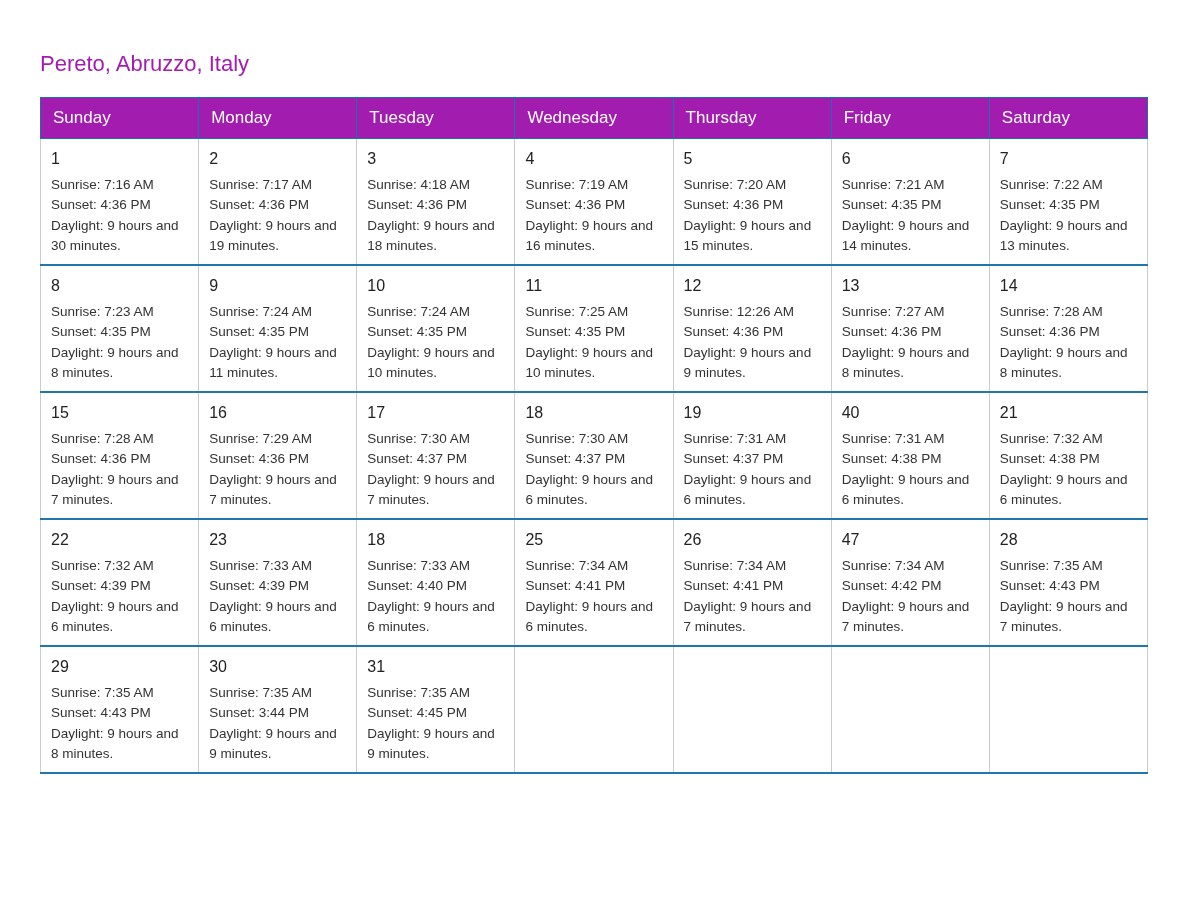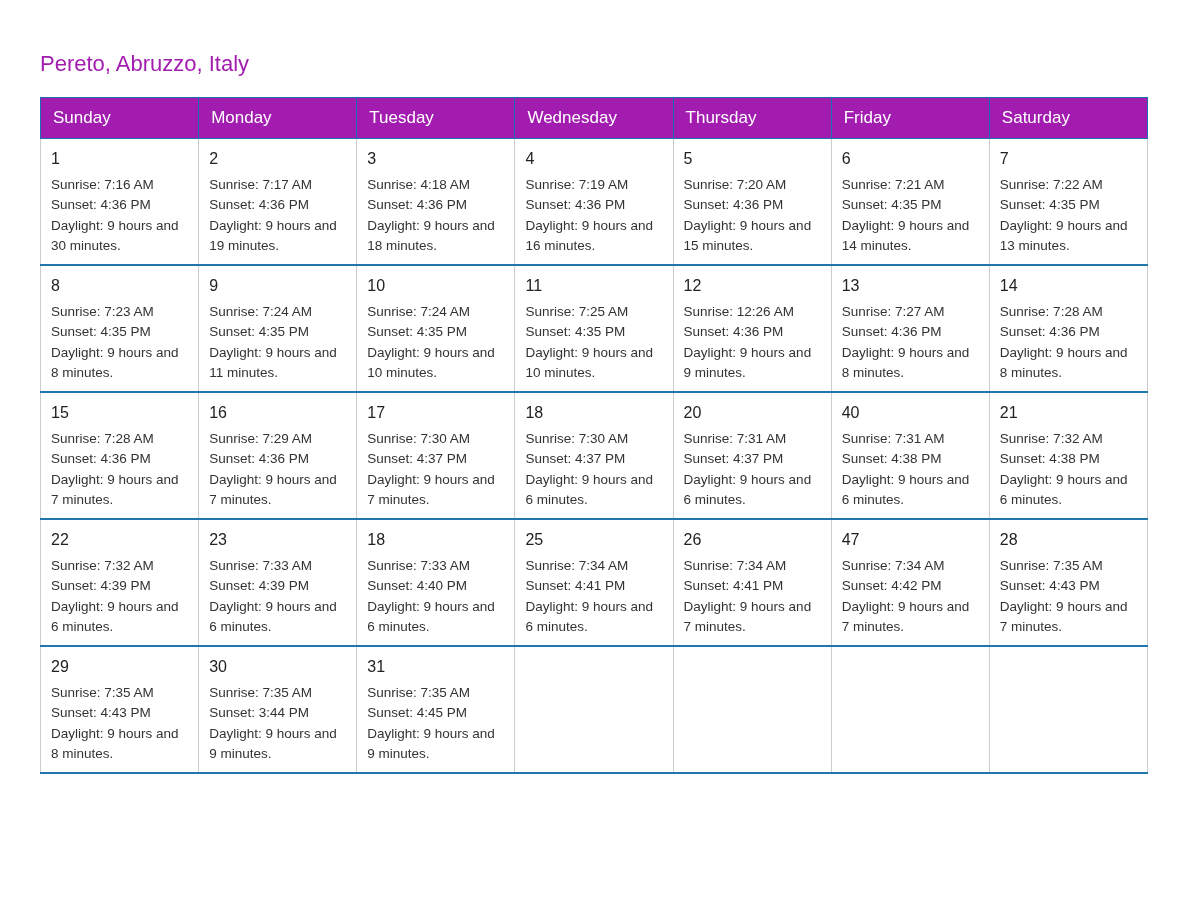--- a/index.html
+++ b/index.html
@@ -127,21 +127,21 @@
         <td><span class="day-num">11</span><span>Sunrise: 7:25 AM</span><br><span>Sunset: 4:35 PM</span><br><span>Daylight: 9 hours and 10 minutes.</span></td>
         <td><span class="day-num">12</span><span>Sunrise: 12:26 AM</span><br><span>Sunset: 4:36 PM</span><br><span>Daylight: 9 hours and 9 minutes.</span></td>
         <td><span class="day-num">13</span><span>Sunrise: 7:27 AM</span><br><span>Sunset: 4:36 PM</span><br><span>Daylight: 9 hours and 8 minutes.</span></td>
         <td><span class="day-num">14</span><span>Sunrise: 7:28 AM</span><br><span>Sunset: 4:36 PM</span><br><span>Daylight: 9 hours and 8 minutes.</span></td>
       </tr>
       <tr>
         <td><span class="day-num">15</span><span>Sunrise: 7:28 AM</span><br><span>Sunset: 4:36 PM</span><br><span>Daylight: 9 hours and 7 minutes.</span></td>
         <td><span class="day-num">16</span><span>Sunrise: 7:29 AM</span><br><span>Sunset: 4:36 PM</span><br><span>Daylight: 9 hours and 7 minutes.</span></td>
         <td><span class="day-num">17</span><span>Sunrise: 7:30 AM</span><br><span>Sunset: 4:37 PM</span><br><span>Daylight: 9 hours and 7 minutes.</span></td>
         <td><span class="day-num">18</span><span>Sunrise: 7:30 AM</span><br><span>Sunset: 4:37 PM</span><br><span>Daylight: 9 hours and 6 minutes.</span></td>
-        <td><span class="day-num">20</span><span>Sunrise: 7:31 AM</span><br><span>Sunset: 4:37 PM</span><br><span>Daylight: 9 hours and 6 minutes.</span></td>
+        <td><span class="day-num">19</span><span>Sunrise: 7:31 AM</span><br><span>Sunset: 4:37 PM</span><br><span>Daylight: 9 hours and 6 minutes.</span></td>
         <td><span class="day-num">40</span><span>Sunrise: 7:31 AM</span><br><span>Sunset: 4:38 PM</span><br><span>Daylight: 9 hours and 6 minutes.</span></td>
         <td><span class="day-num">21</span><span>Sunrise: 7:32 AM</span><br><span>Sunset: 4:38 PM</span><br><span>Daylight: 9 hours and 6 minutes.</span></td>
       </tr>
       <tr>
         <td><span class="day-num">22</span><span>Sunrise: 7:32 AM</span><br><span>Sunset: 4:39 PM</span><br><span>Daylight: 9 hours and 6 minutes.</span></td>
         <td><span class="day-num">23</span><span>Sunrise: 7:33 AM</span><br><span>Sunset: 4:39 PM</span><br><span>Daylight: 9 hours and 6 minutes.</span></td>
         <td><span class="day-num">18</span><span>Sunrise: 7:33 AM</span><br><span>Sunset: 4:40 PM</span><br><span>Daylight: 9 hours and 6 minutes.</span></td>
         <td><span class="day-num">25</span><span>Sunrise: 7:34 AM</span><br><span>Sunset: 4:41 PM</span><br><span>Daylight: 9 hours and 6 minutes.</span></td>
         <td><span class="day-num">26</span><span>Sunrise: 7:34 AM</span><br><span>Sunset: 4:41 PM</span><br><span>Daylight: 9 hours and 7 minutes.</span></td>
         <td><span class="day-num">47</span><span>Sunrise: 7:34 AM</span><br><span>Sunset: 4:42 PM</span><br><span>Daylight: 9 hours and 7 minutes.</span></td>

